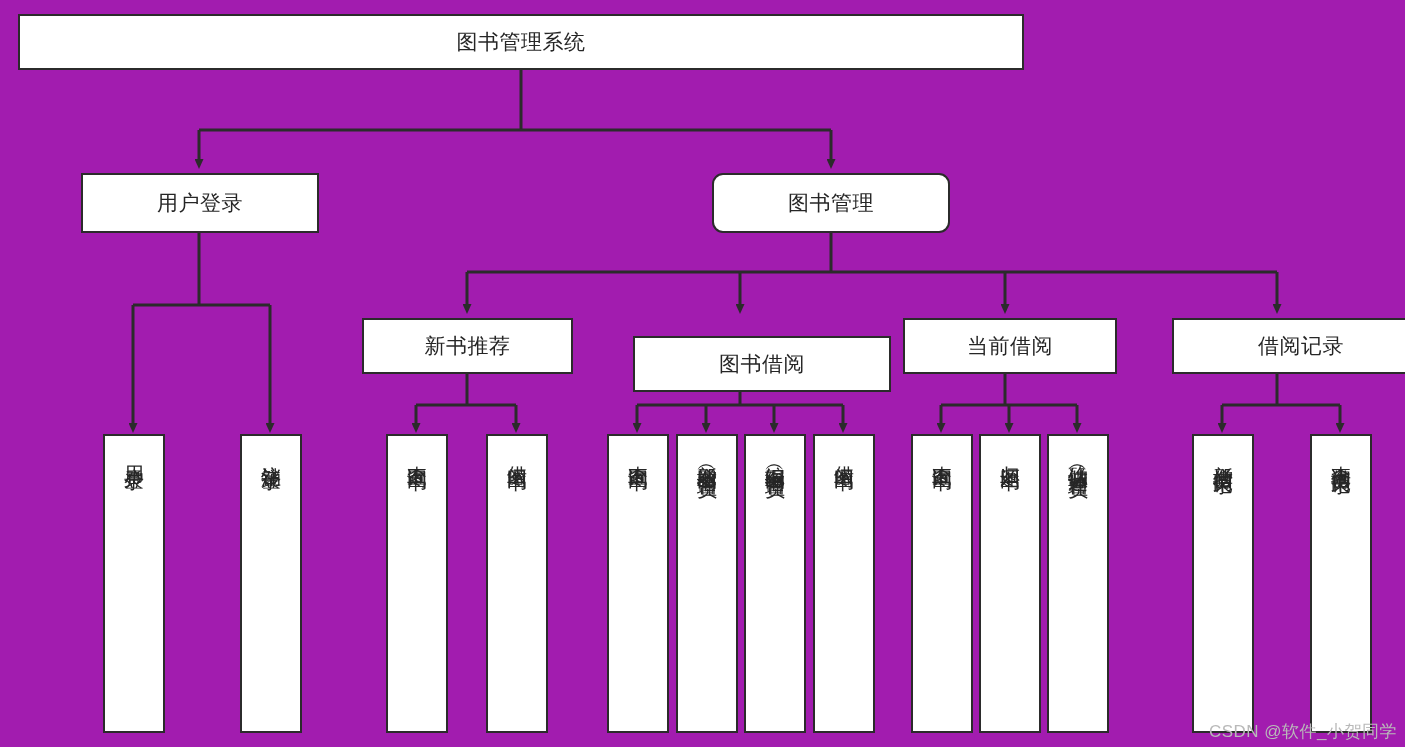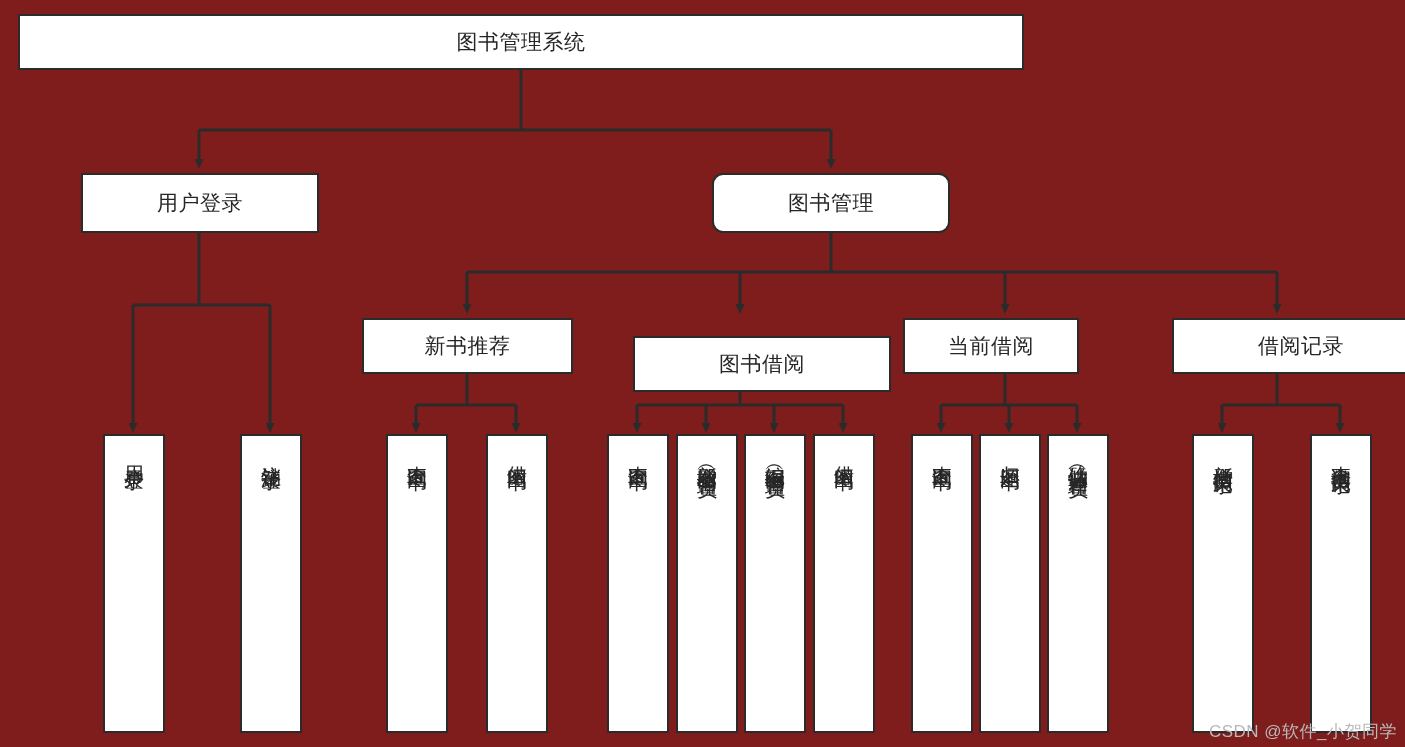--- a/index.html
+++ b/index.html
@@ -8,21 +8,21 @@
     padding: 0;
     background: #ffffff;
   }
   body {
     font-family: "DejaVu Sans", "Liberation Sans", sans-serif;
   }
   #diagram-root {
     position: relative;
     width: 1405px;
     height: 747px;
-    background: #7f1d1d;
+    background: #a21caf;
     overflow: hidden;
   }
   #edge-layer {
     position: absolute;
     left: 0;
     top: 0;
     width: 1405px;
     height: 747px;
     pointer-events: none;
   }
@@ -143,21 +143,21 @@
   </div>
 
   <div class="node" style="left:362px; top:318px; width:211px; height:56px;font-family:Liberation Serif, serif;">
     <span class="node-label">新书推荐</span>
   </div>
 
   <div class="node" style="left:633px; top:336px; width:258px; height:56px;">
     <span class="node-label">图书借阅</span>
   </div>
 
-  <div class="node" style="left:903px; top:318px; width:176px; height:56px;">
+  <div class="node" style="left:903px; top:318px; width:214px; height:56px;">
     <span class="node-label">当前借阅</span>
   </div>
 
   <div class="node" style="left:1172px; top:318px; width:258px; height:56px;">
     <span class="node-label">借阅记录</span>
   </div>
 
   <div class="node vertical" style="left:103px; top:434px; width:62px; height:299px;">
     <span class="node-label">用户登录</span>
   </div>

